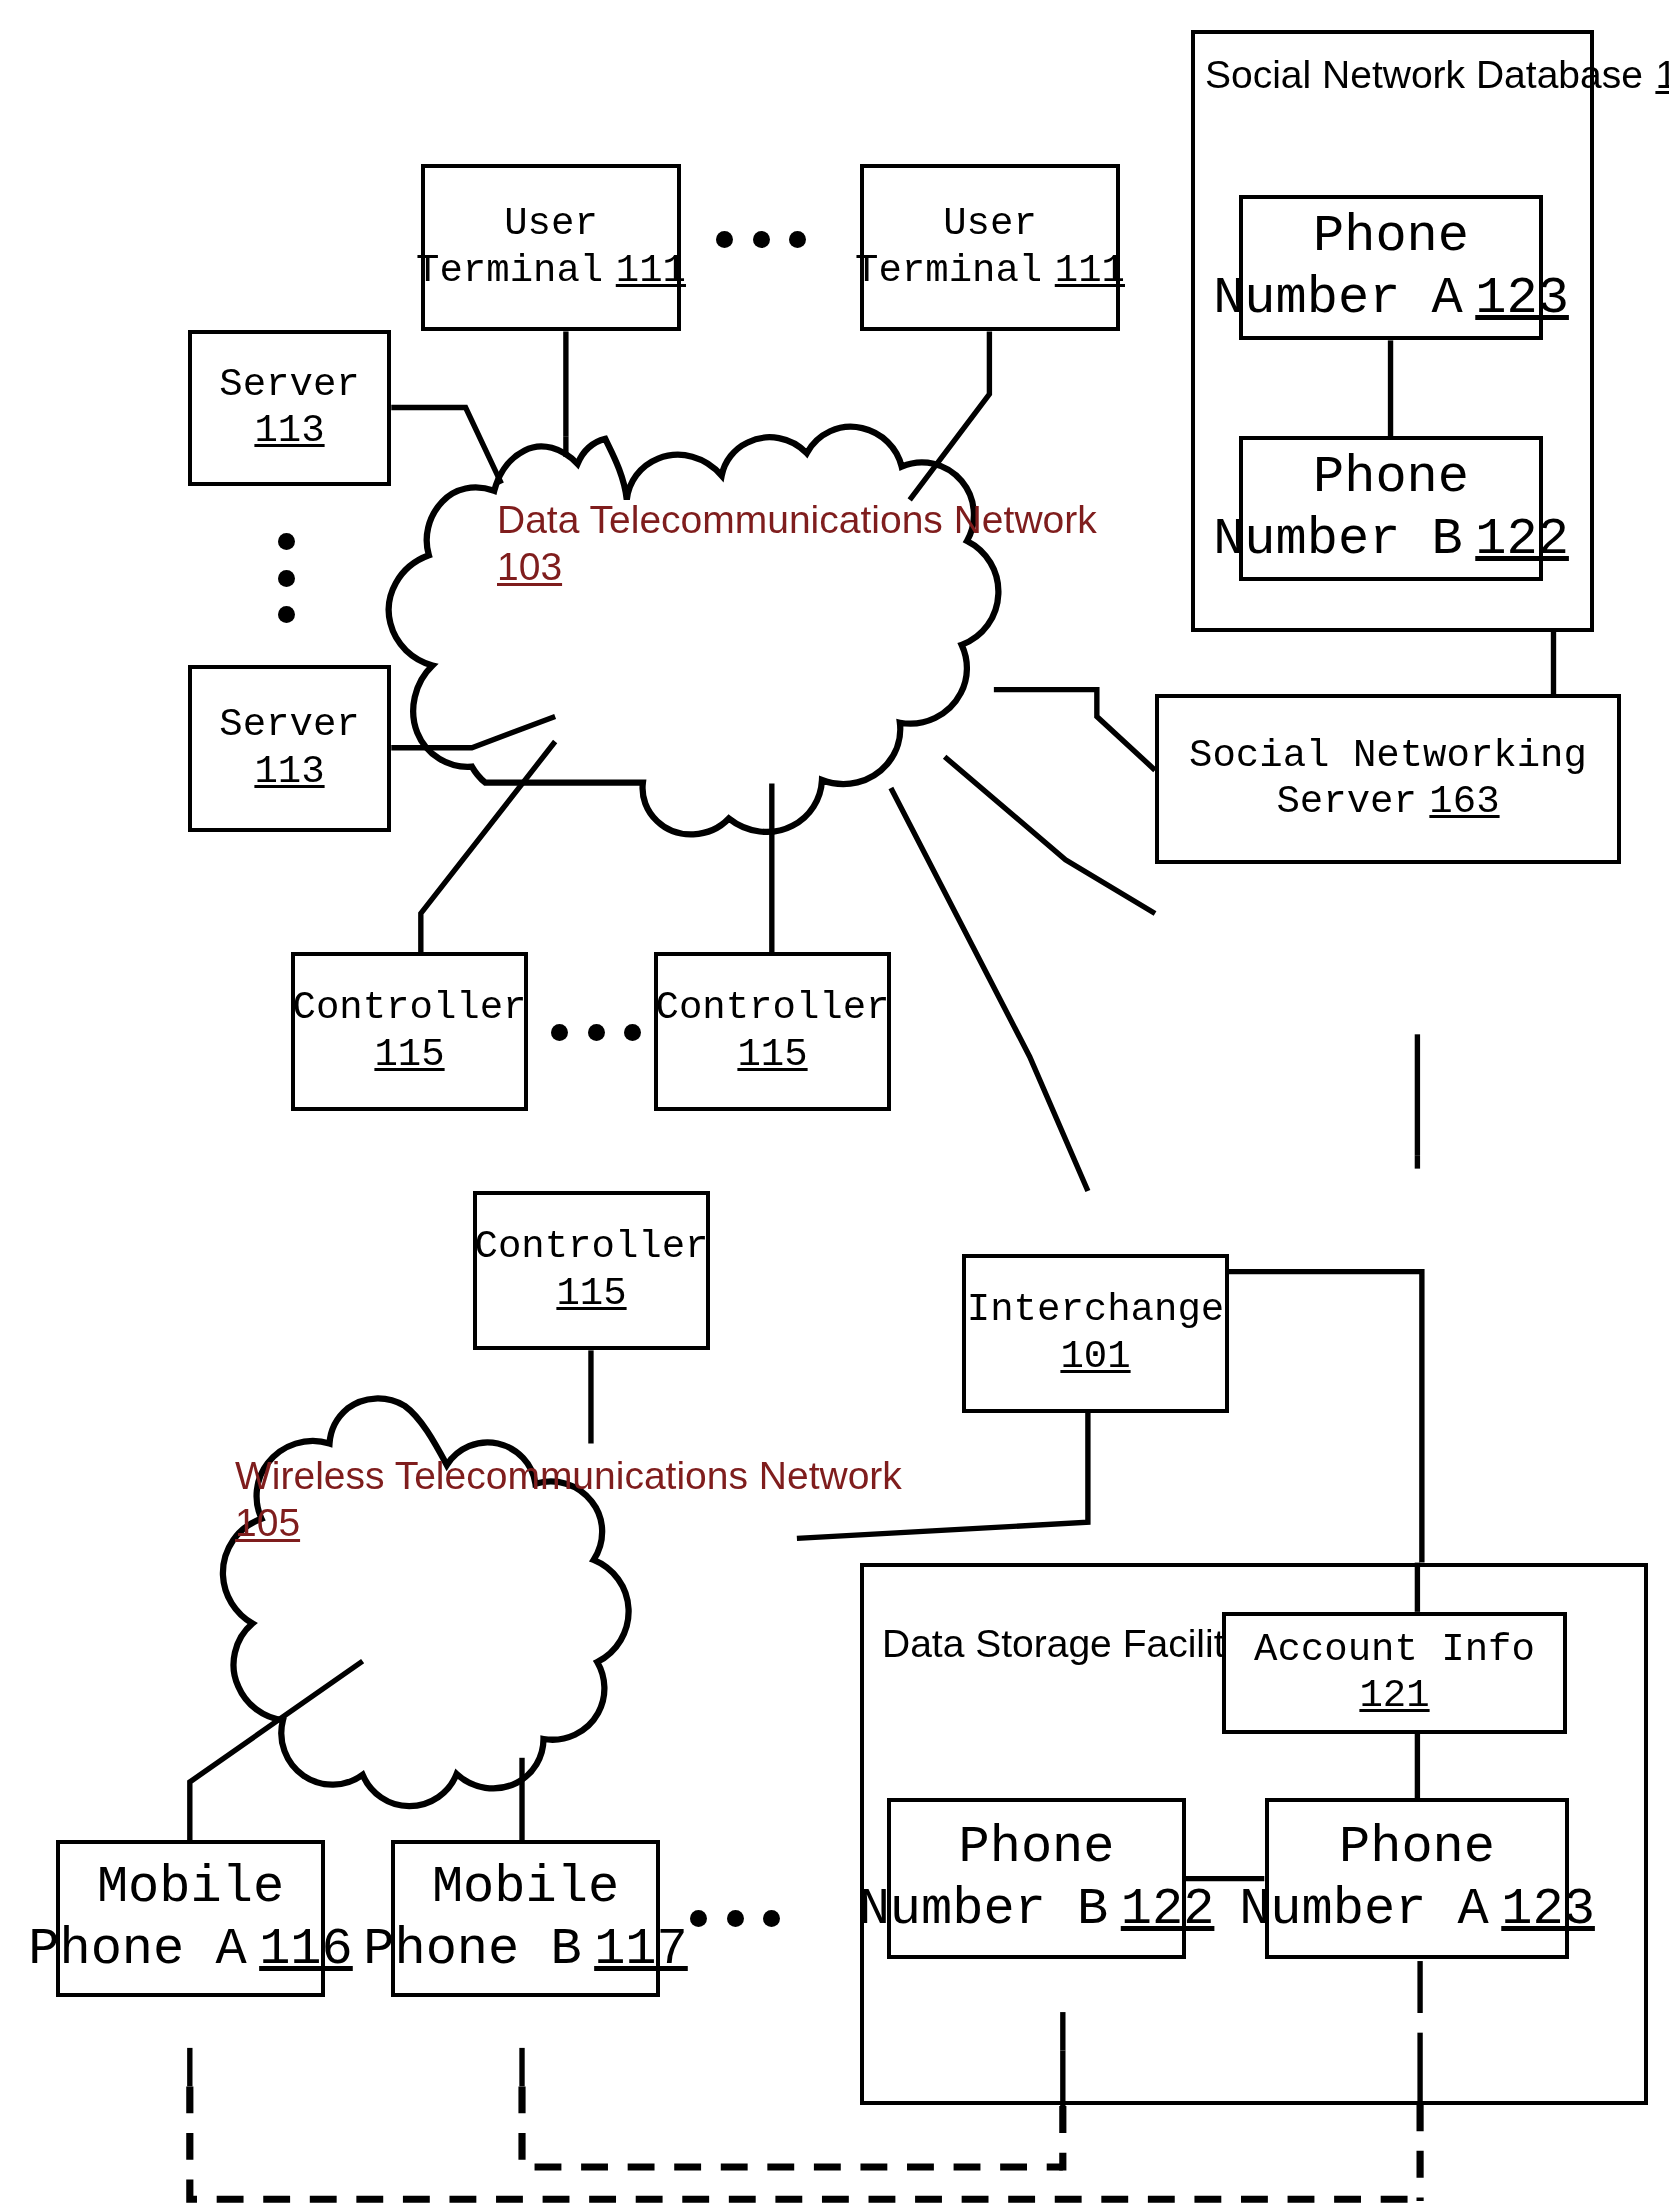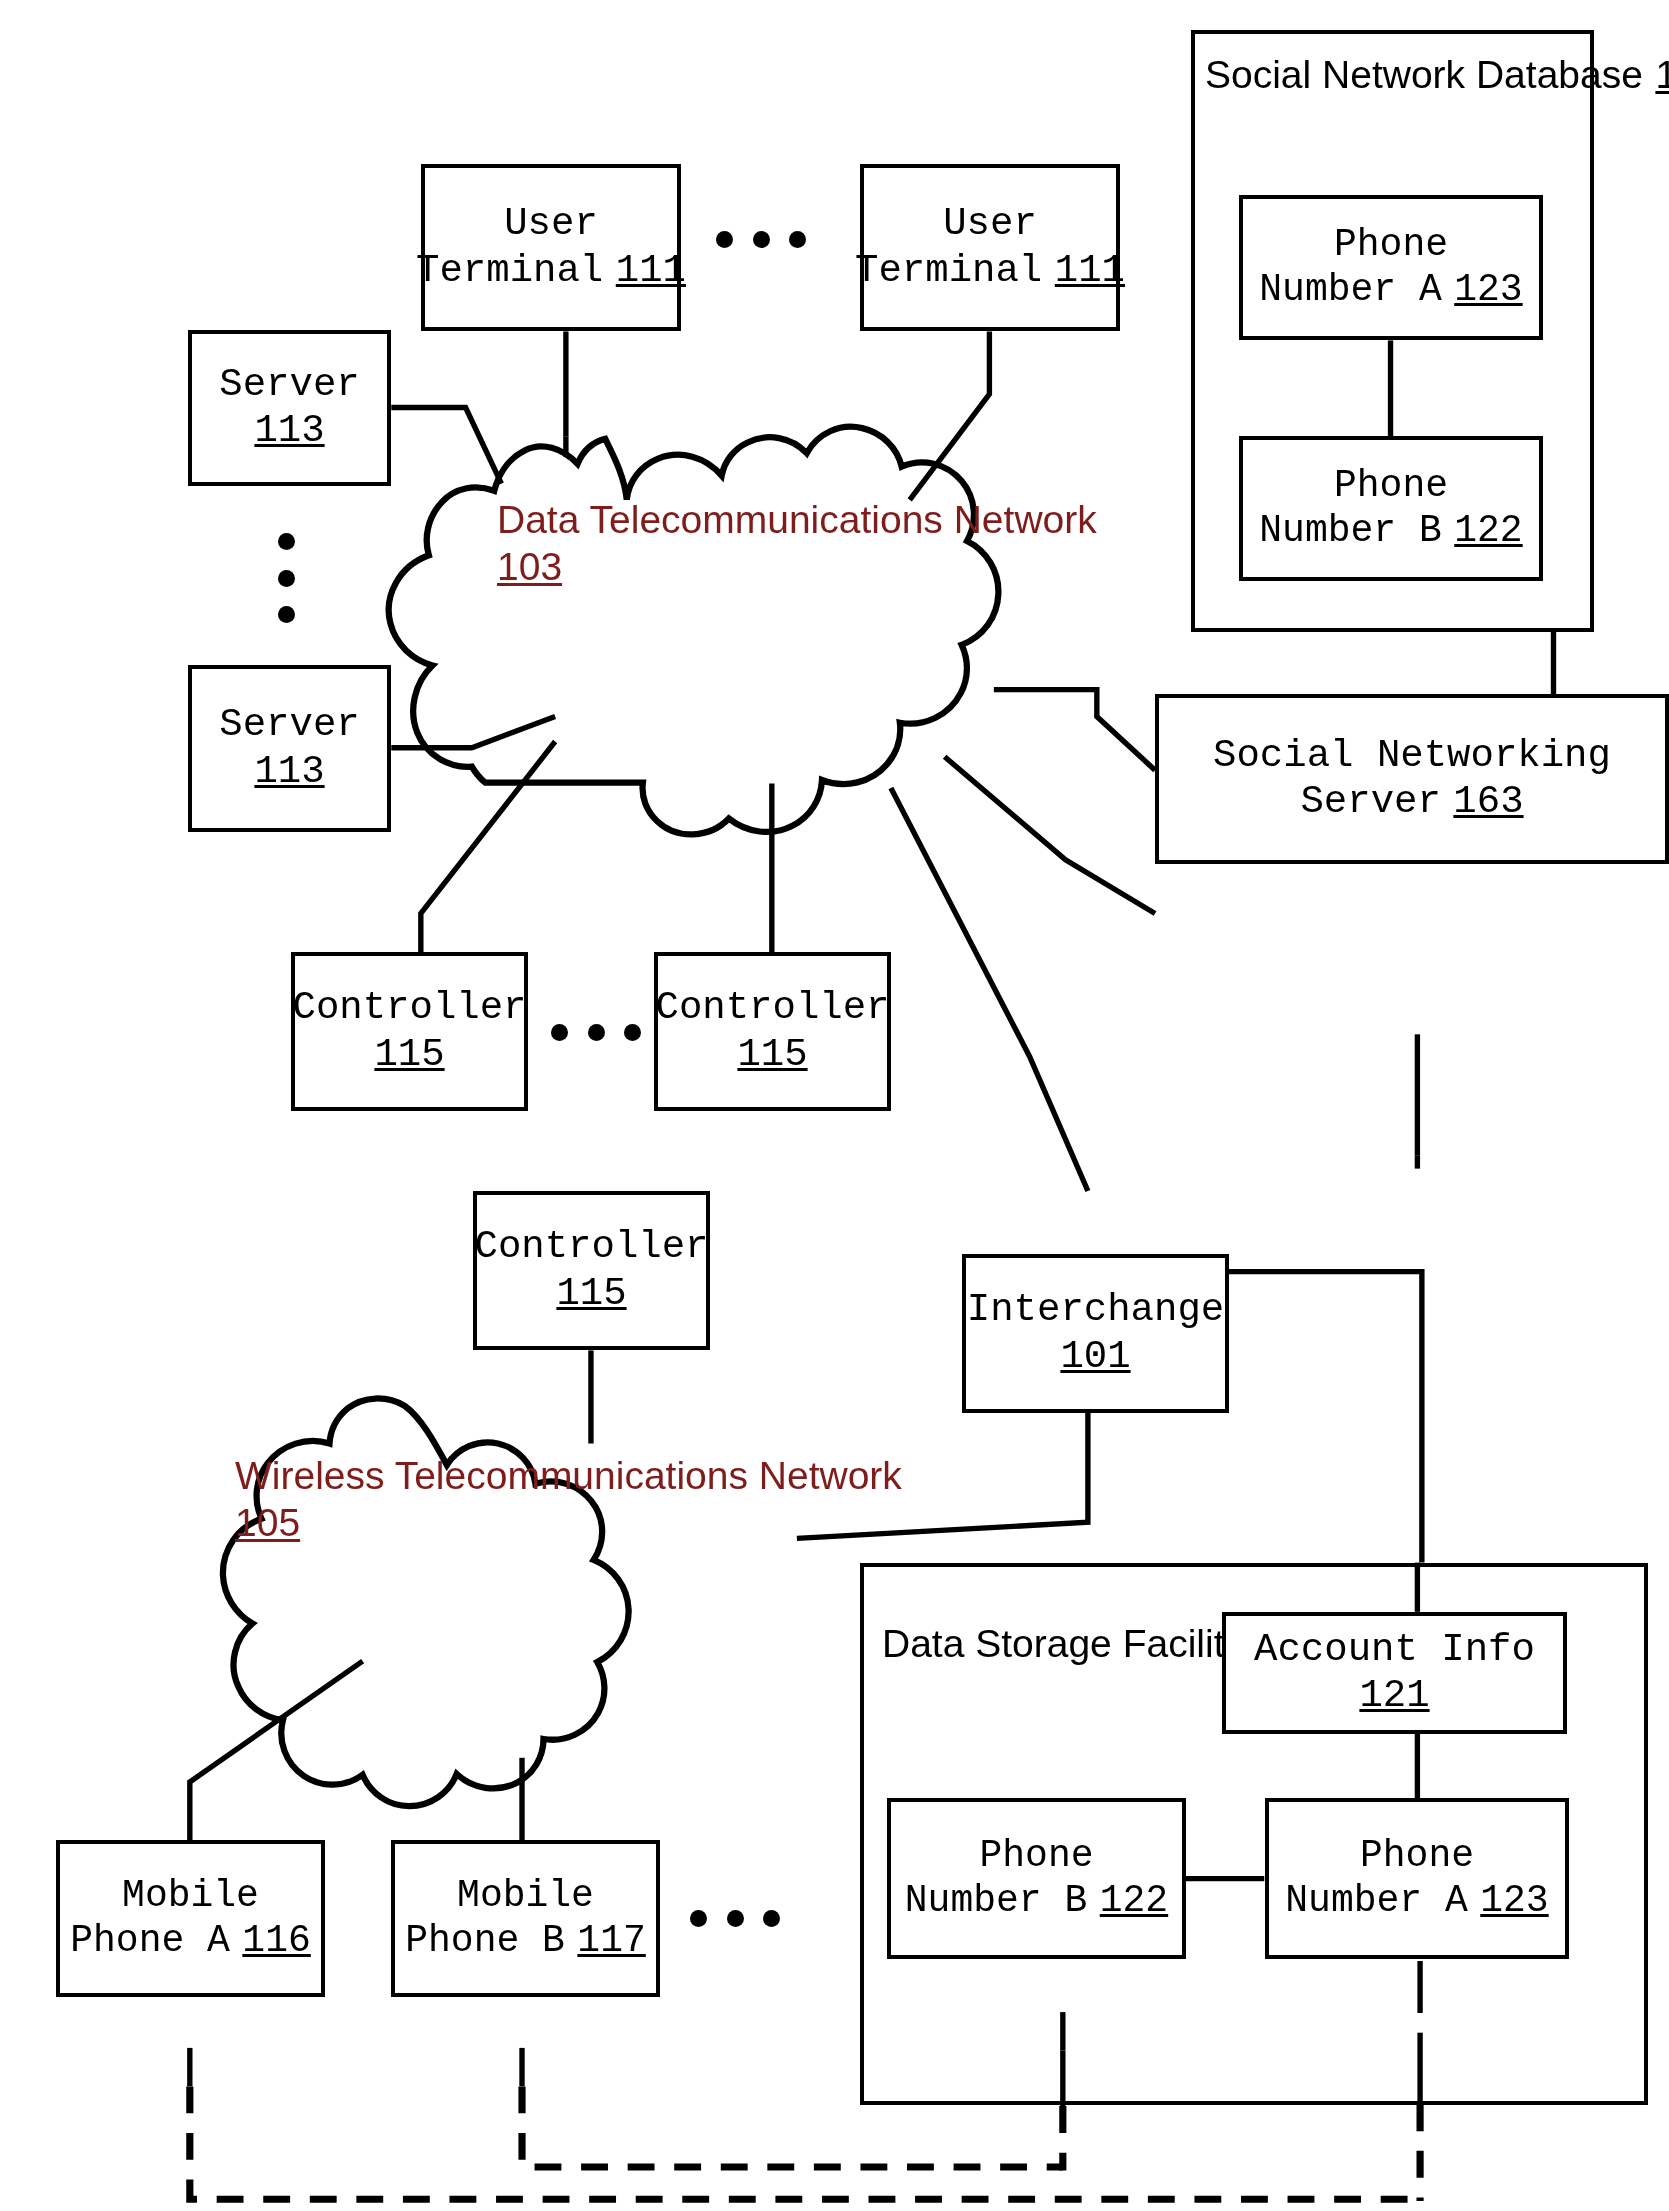--- a/index.html
+++ b/index.html
@@ -84,21 +84,21 @@
     flex-direction: column;
     align-items: center;
     gap: 19.7px;
   }
   .dot {
     width: 17px;
     height: 17px;
     border-radius: 50%;
     background: #000000;
   }
-  .fs-42 { font-size: 38px; }
+  .fs-42 { font-size: 52px; }
   .fs-44 { font-size: 39px; }
 </style>
 </head>
 <body>
 
 <div id="figure">
 
   <svg id="vector-layer" viewBox="0 0 1864 2469">
     <g fill="none" stroke="#000000" stroke-width="6" stroke-linecap="butt" stroke-linejoin="miter">
 
@@ -265,21 +265,21 @@
   <div class="node-box fs-42" style="left:1239px; top:195px; width:304px; height:145px;">
     <span class="ln">Phone</span>
     <span class="ln"><span>Number A</span><span class="ref">123</span></span>
   </div>
 
   <div class="node-box fs-42" style="left:1239px; top:436px; width:304px; height:145px;">
     <span class="ln">Phone</span>
     <span class="ln"><span>Number B</span><span class="ref">122</span></span>
   </div>
 
-  <div class="node-box fs-44" style="left:1155px; top:694px; width:514px; height:170px;">
+  <div class="node-box fs-44" style="left:1155px; top:694px; width:466px; height:170px;">
     <span class="ln">Social Networking</span>
     <span class="ln"><span>Server</span><span class="ref">163</span></span>
   </div>
 
 
   <div class="node-box fs-44" style="left:291px; top:952px; width:237px; height:159px;">
     <span class="ln">Controller</span>
     <span class="ln ref-alone">115</span>
   </div>
 

